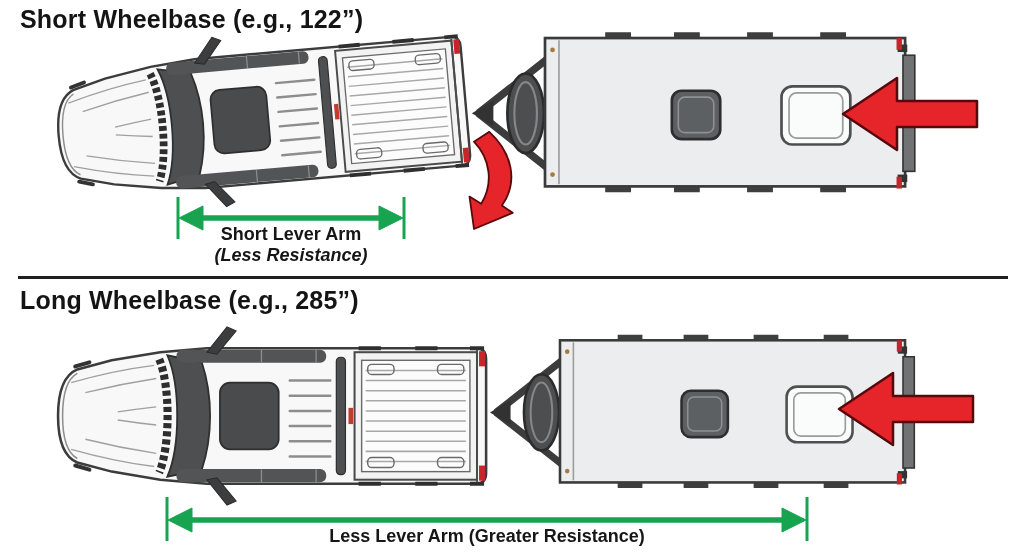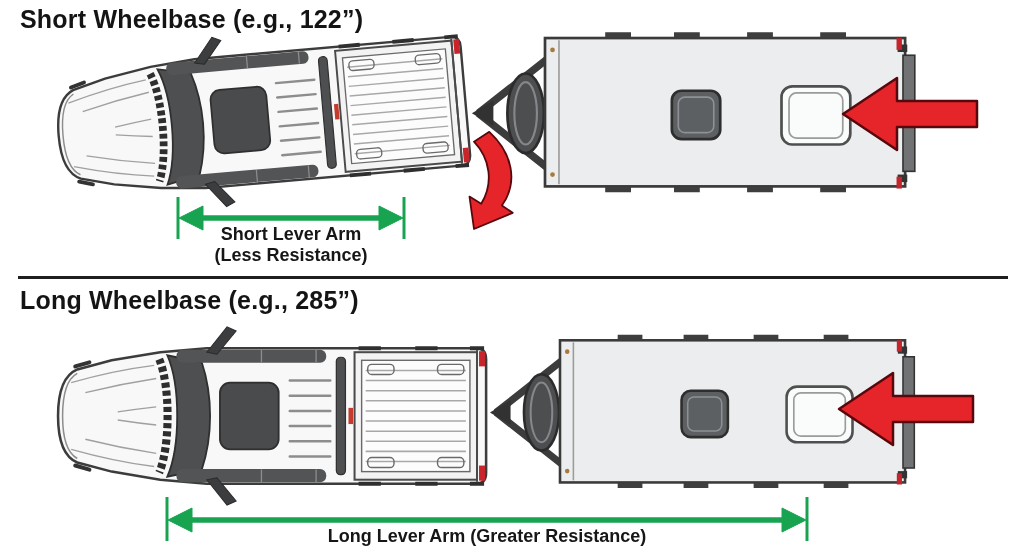--- a/index.html
+++ b/index.html
@@ -17,21 +17,21 @@
     letter-spacing:0.2px;white-space:nowrap;
   }
   #title-short{top:5px;}
   #title-long{top:286px;}
   .lever-label{
     position:absolute;transform:translateX(-50%);
     font-size:18px;font-weight:700;color:#161616;
     line-height:20px;text-align:center;white-space:nowrap;
   }
   #lever-short-1{left:291px;top:224px;}
-  #lever-short-2{left:291px;top:245px;}
+  #lever-short-2{left:291px;top:245px;font-style:italic;}
   #lever-long{left:487px;top:526px;}
   .divider{
     position:absolute;left:18px;top:276px;width:990px;height:2.5px;
     background:#1f1f1f;
   }
 </style>
 </head>
 <body>
 
 <div class="stage">
@@ -132,15 +132,15 @@
   <div class="divider"></div>
 
   <div class="panel-title" id="title-short">Short Wheelbase (e.g., 122”)</div>
 
   <div class="lever-label" id="lever-short-1">Short Lever Arm</div>
 
   <div class="lever-label" id="lever-short-2">(Less Resistance)</div>
 
   <div class="panel-title" id="title-long">Long Wheelbase (e.g., 285”)</div>
 
-  <div class="lever-label" id="lever-long">Long Lever Arm (Greater Resistance)</div>
+  <div class="lever-label" id="lever-long">Less Lever Arm (Greater Resistance)</div>
 
 </div>
 
 </body></html>

